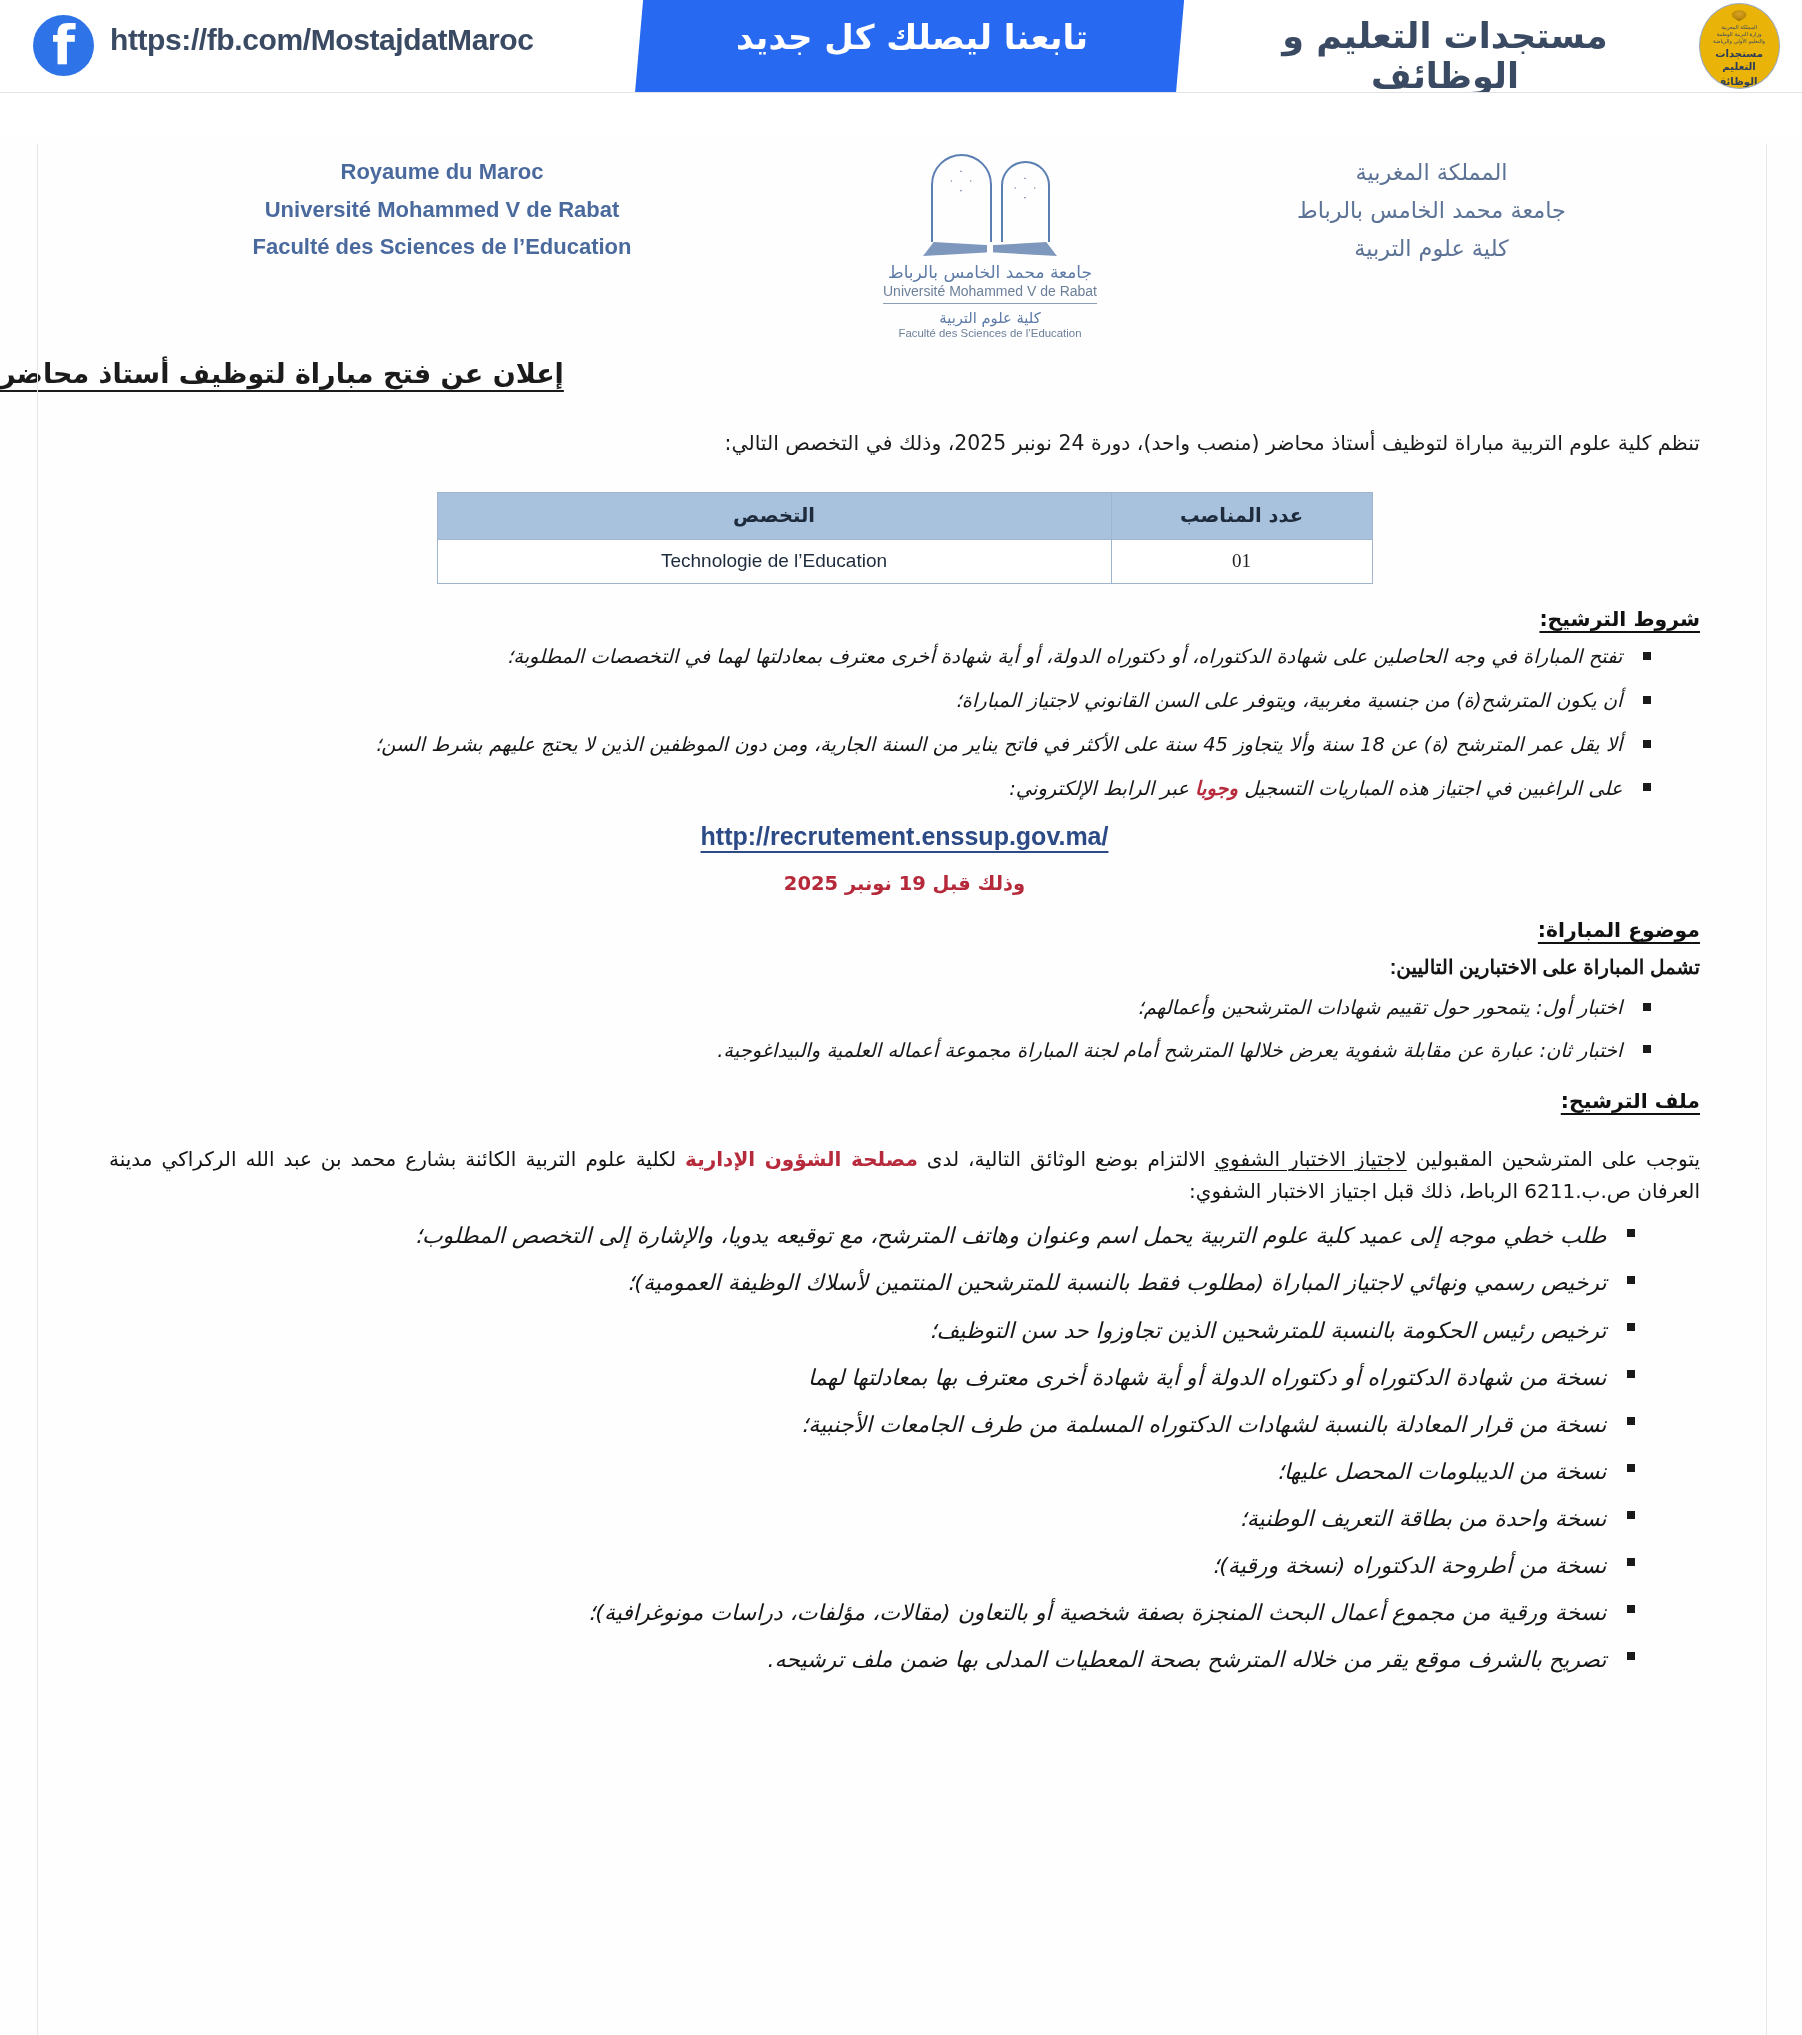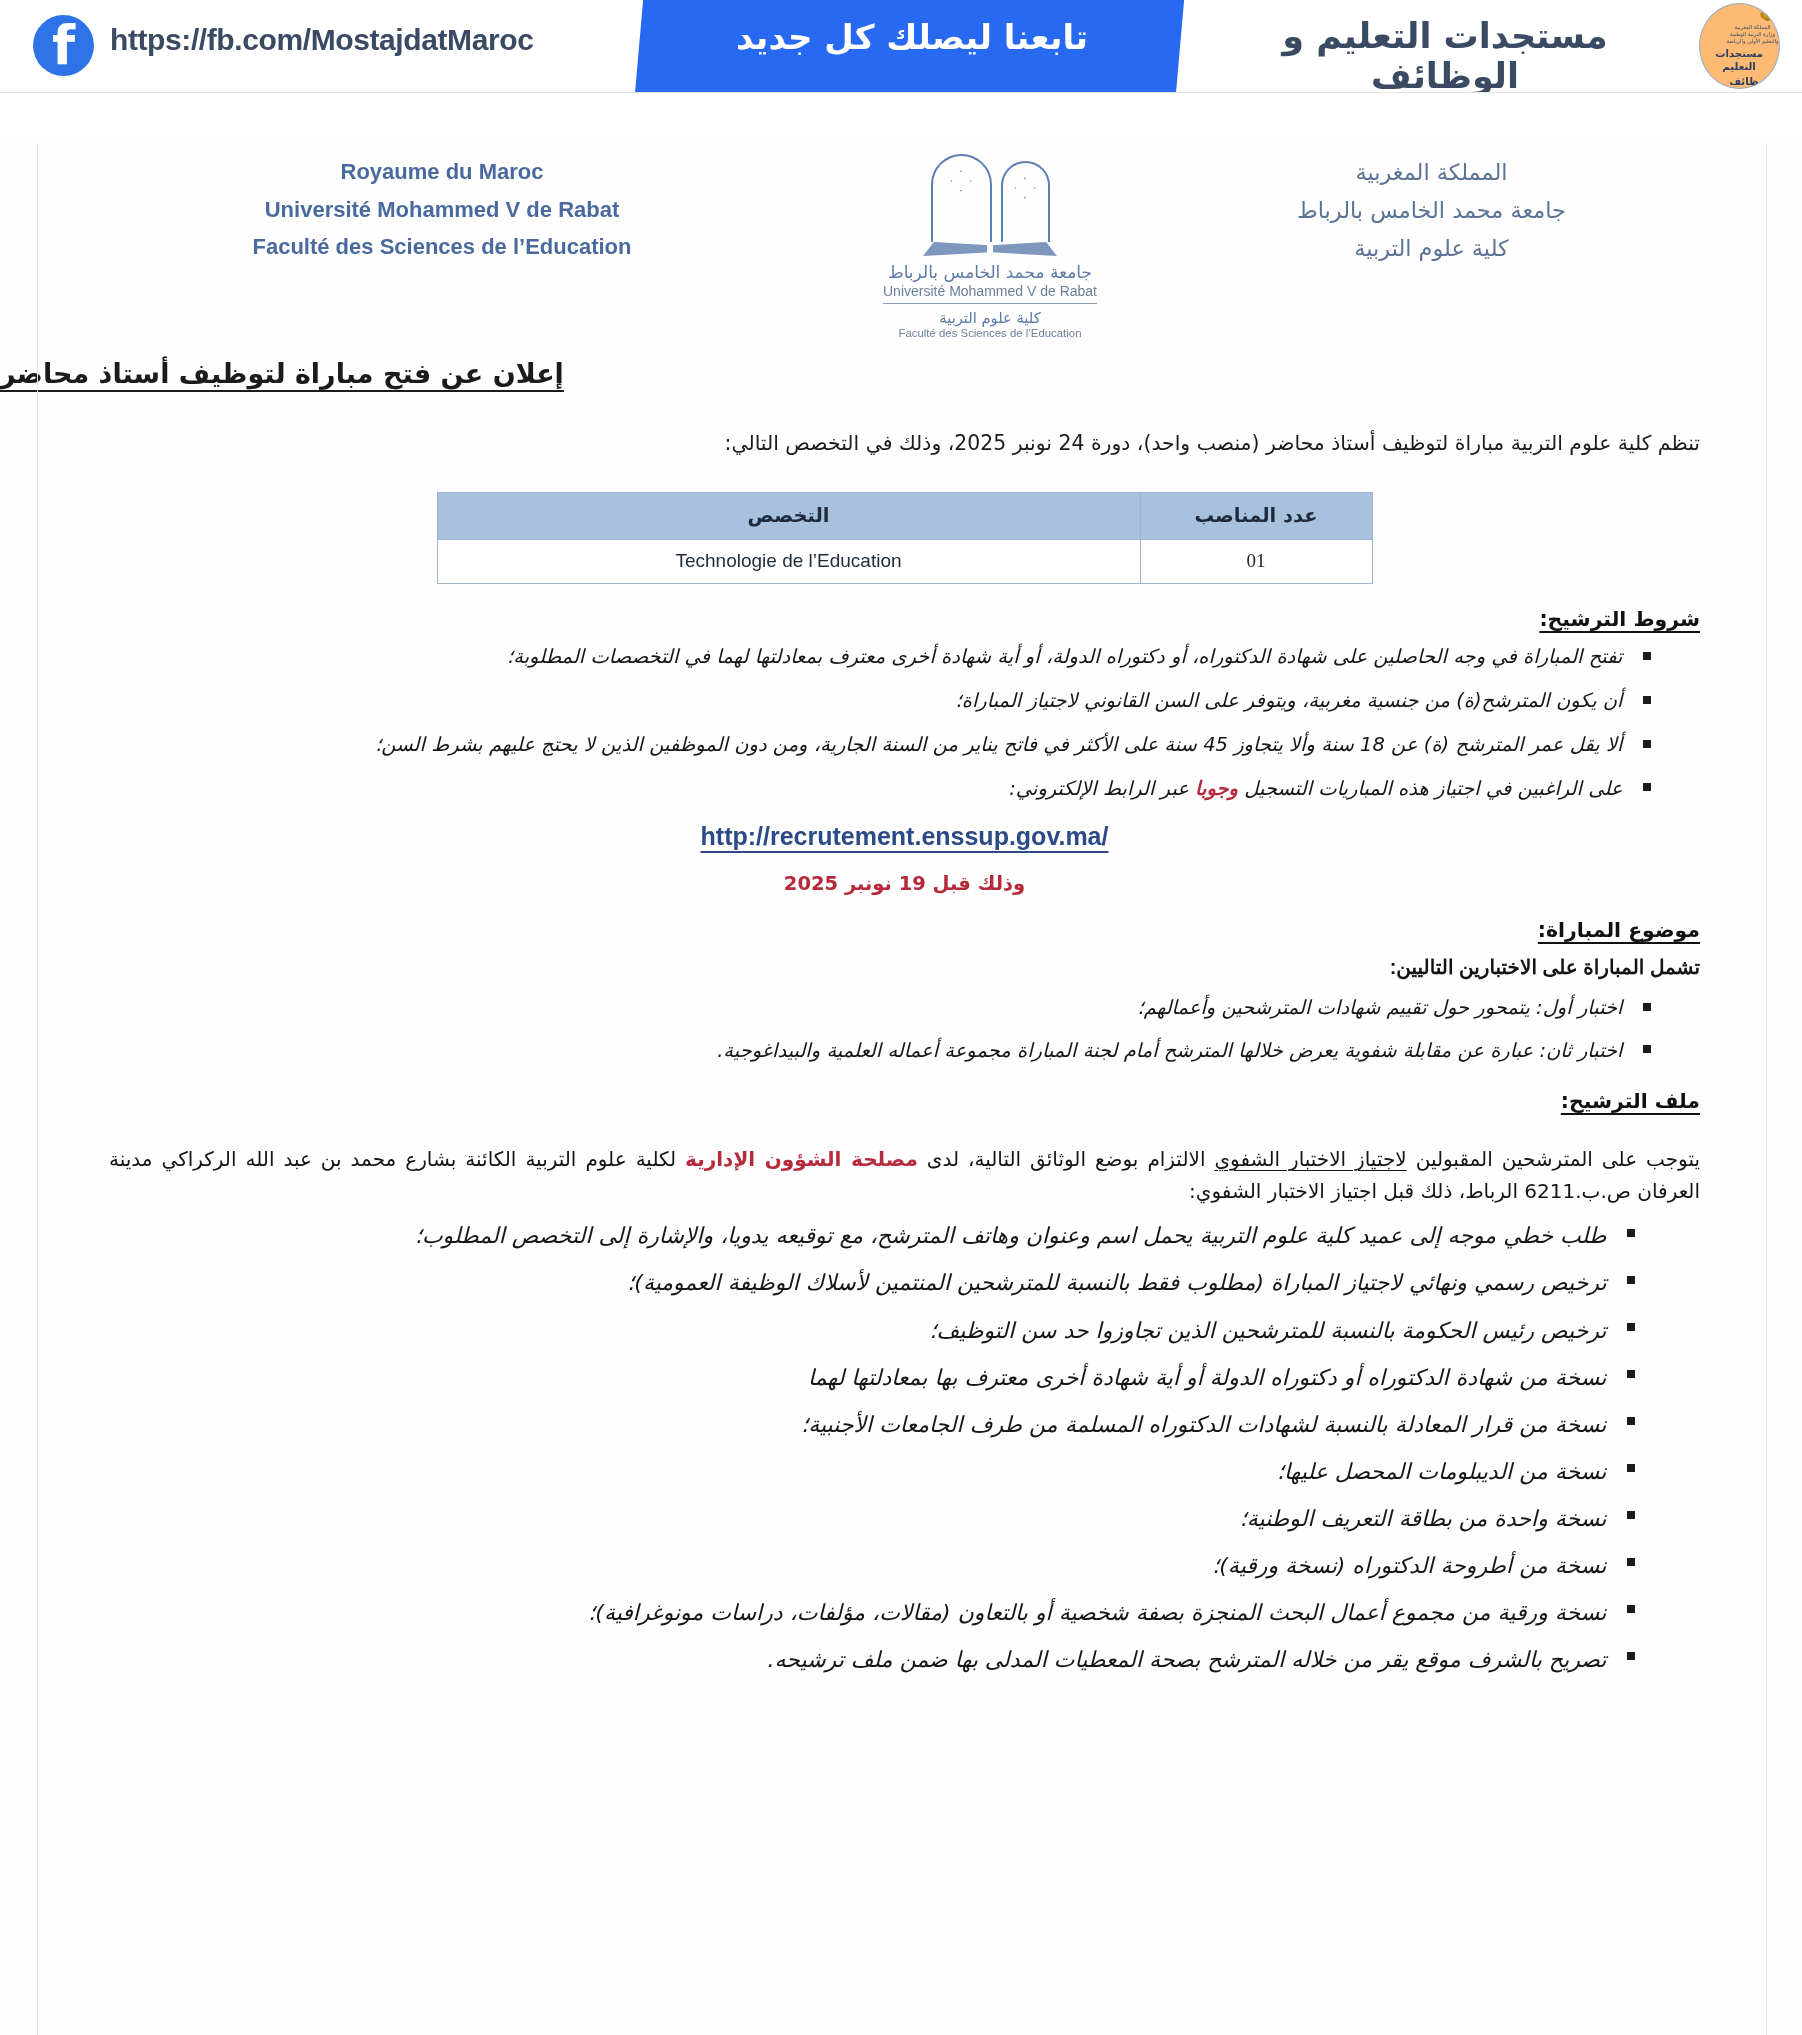--- a/index.html
+++ b/index.html
@@ -87,25 +87,25 @@
     font-size: 35px;
     z-index: 3;
     direction: rtl;
   }
   .banner-seal {
     position: absolute;
     right: 22.4px; top: 3.3px;
     width: 81px; height: 86px;
     border: 1.2px solid #9aa9c4;
     border-radius: 50%/50%;
-    background: #fdba74;
+    background: #eab308;
     z-index: 3;
     display: flex;
     flex-direction: column;
-    align-items: flex-start;
+    align-items: center;
     justify-content: flex-start;
     padding-top: 5.7px;
     overflow: hidden;
   }
   .seal-crest {
     width: 22px; height: 30px;
     background: radial-gradient(ellipse at 50% 35%, #d8a227 0%, #b8860b 45%, #7d5c0a 80%);
     clip-path: polygon(50% 0%, 72% 12%, 84% 34%, 80% 62%, 62% 88%, 50% 100%, 38% 88%, 20% 62%, 16% 34%, 28% 12%);
     opacity: .92;
   }
@@ -272,21 +272,21 @@
     font-size: 19px;
     color: #222;
     font-family: "Liberation Serif", serif;
   }
   table.specs td.spec-name {
     font-family: "Liberation Sans", sans-serif;
     font-size: 19px;
     direction: ltr;
     color: #1d2b3c;
   }
-  .col-count { width: 232px; }
+  .col-count { width: 261px; }
 
   
   .sec-head {
     margin-top: 23px;
     font-family: "DejaVu Sans", sans-serif;
     font-weight: bold;
     font-size: 20.4px;
     color: #111;
     text-align: right;
     text-decoration: underline;

